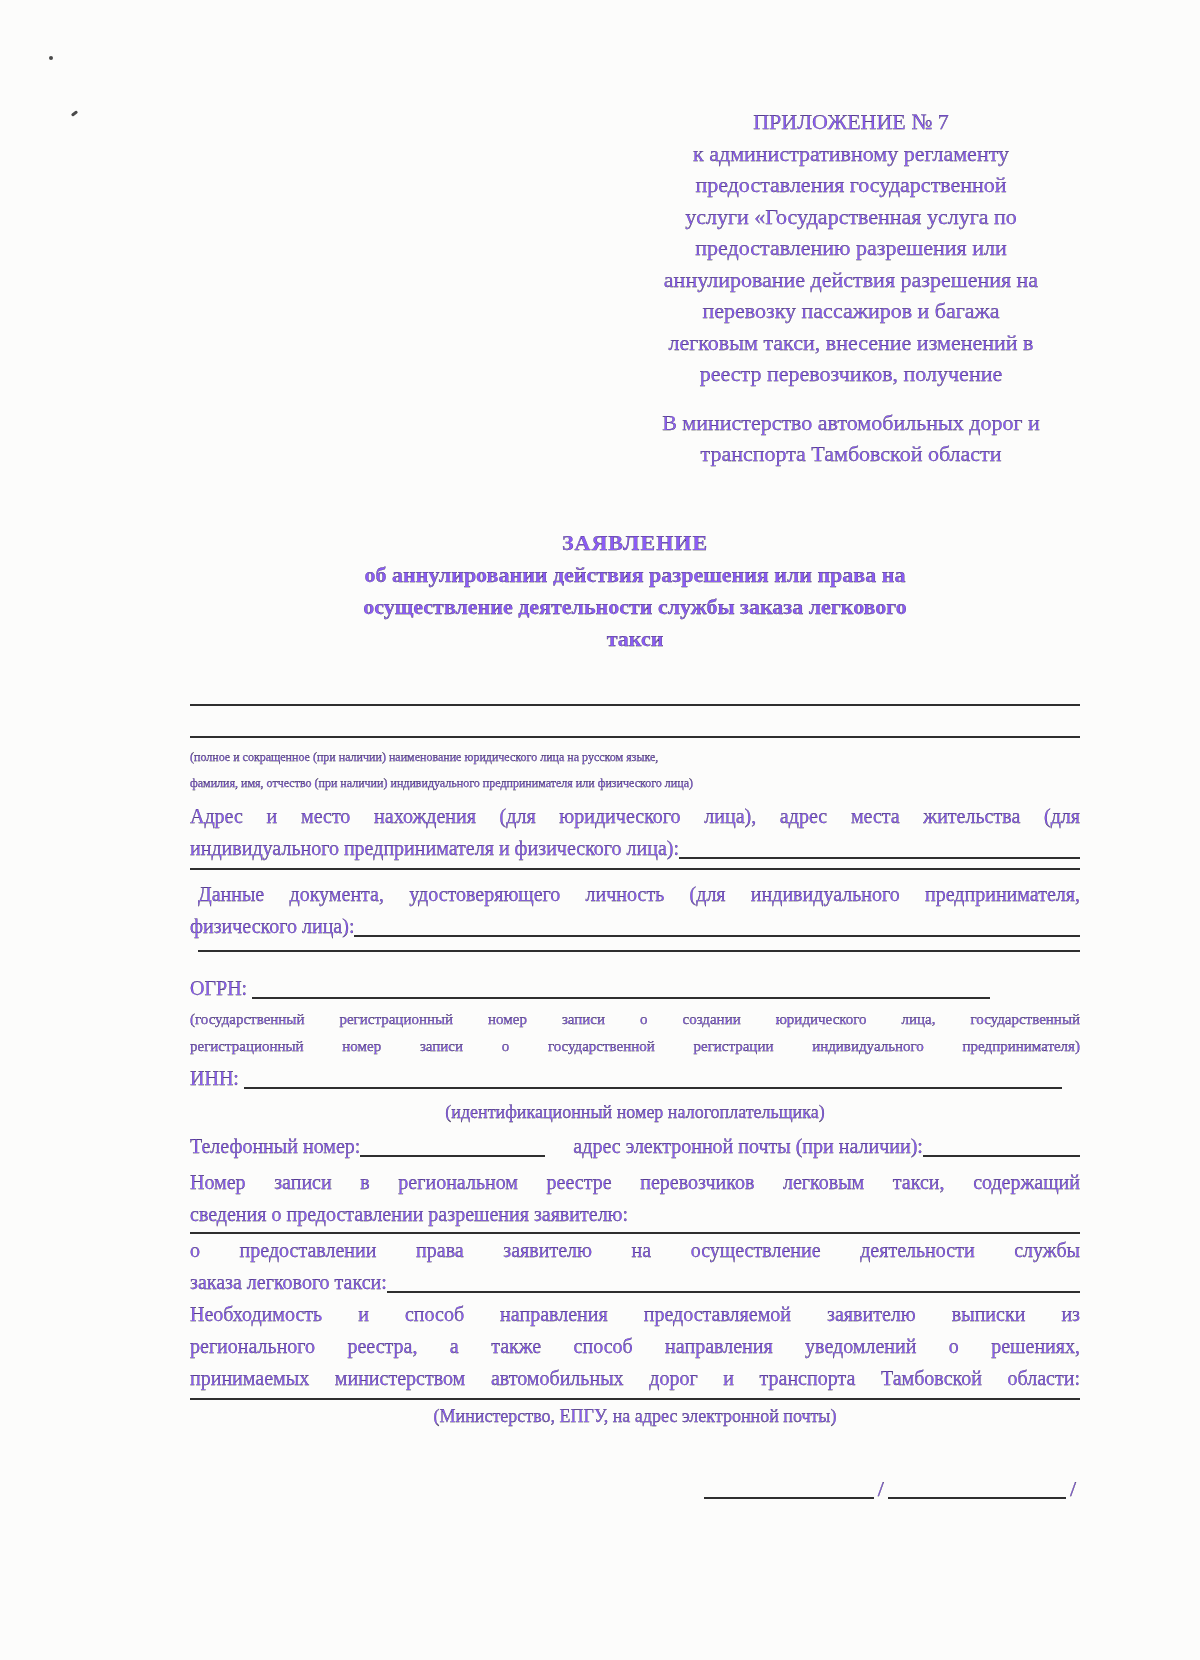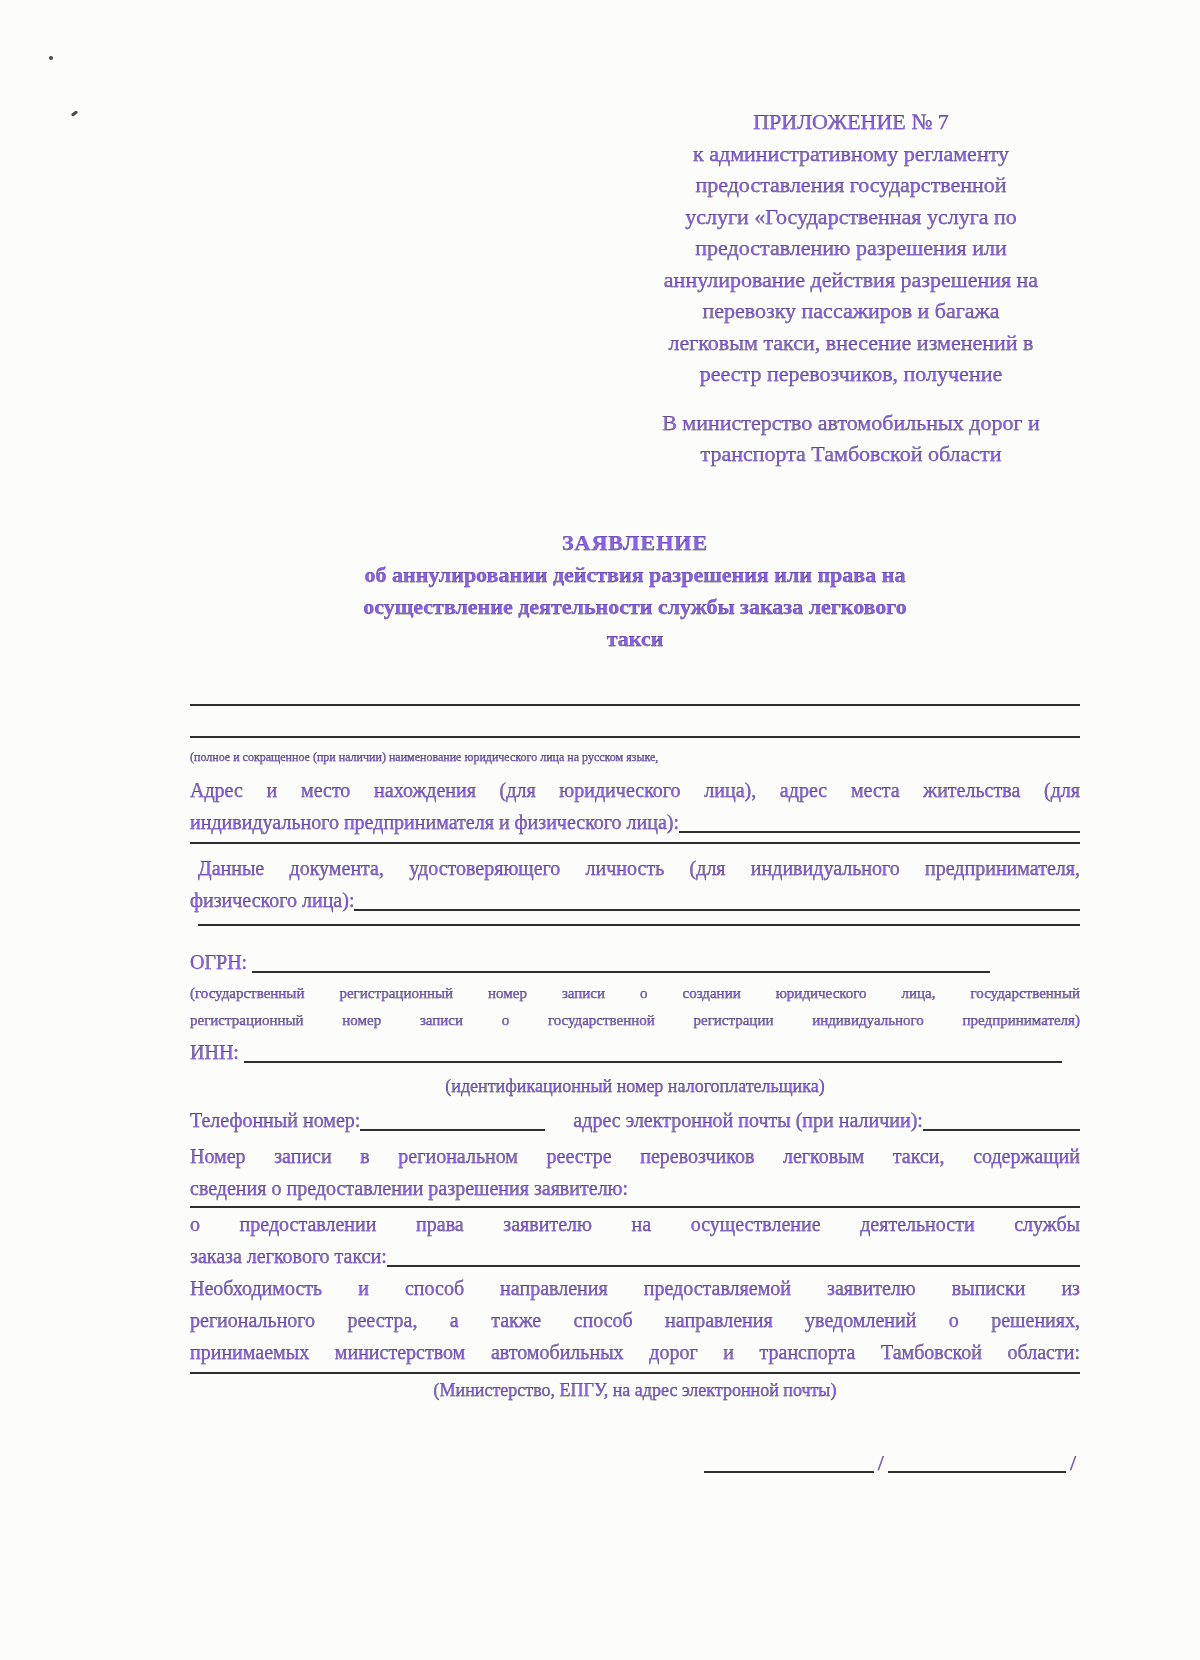--- a/index.html
+++ b/index.html
@@ -106,20 +106,21 @@
     <div>такси</div>
   </div>
 
   <div class="bodyc">
 
     <div class="rule mt14"></div>
     <div class="rule mt30"></div>
 
     <div class="hint mt6">
       <div>(полное и сокращенное (при наличии) наименование юридического лица на русском языке,</div>
+      <div>фамилия, имя, отчество (при наличии) индивидуального предпринимателя или физического лица)</div>
     </div>
 
     <div class="jline mt4">Адрес и место нахождения (для юридического лица), адрес места жительства (для</div>
     <div class="fline">
       <span class="lbl">индивидуального предпринимателя и физического лица):</span>
       <span class="fill grow"></span>
     </div>
     <div class="rule mt4"></div>
 
     <div class="jline mt8">Данные документа, удостоверяющего личность (для индивидуального предпринимателя,</div>

